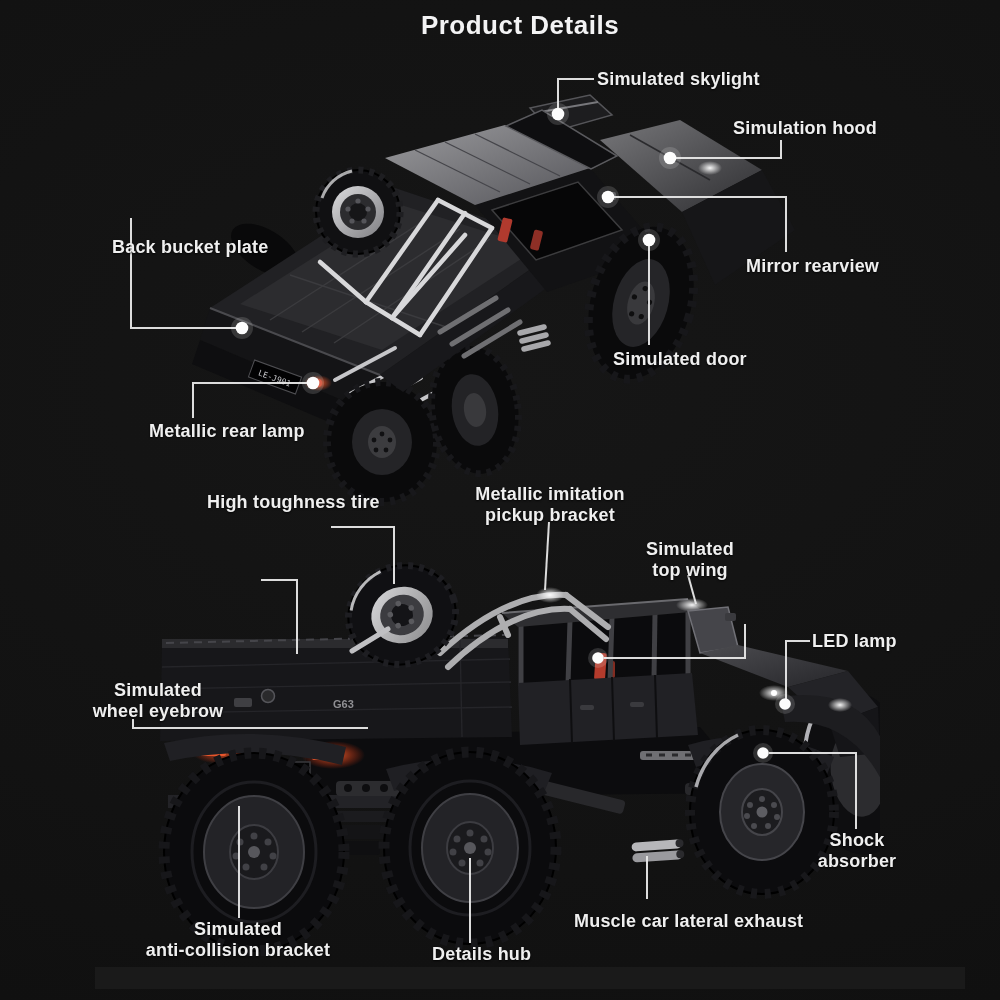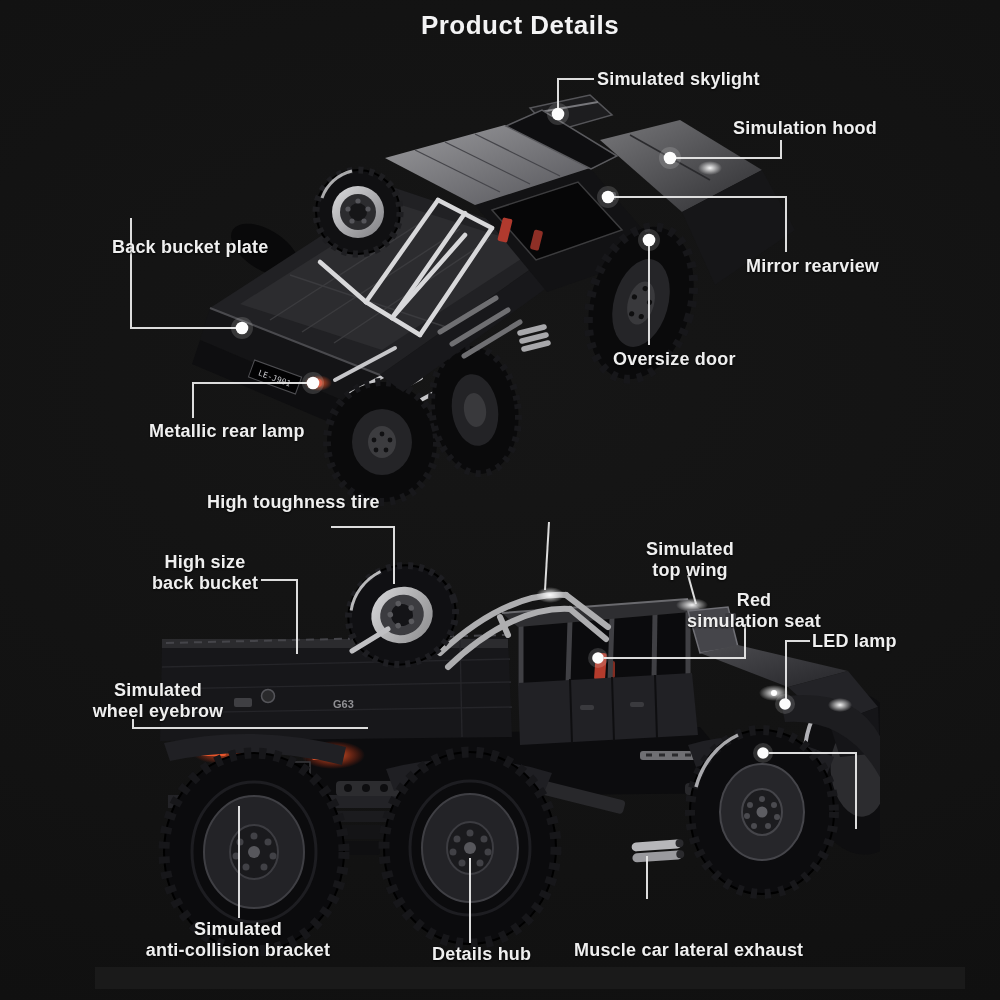--- a/index.html
+++ b/index.html
@@ -434,31 +434,31 @@
           <circle r="10" fill="#fff" opacity=".15"></circle>
           <circle r="5.8" fill="#fdfdfd"></circle>
         </g>
     </g>
   </svg>
 
   <div class="callout" style="left:597px;top:69px;">Simulated skylight</div>
   <div class="callout" style="left:733px;top:118px;">Simulation hood</div>
   <div class="callout" style="left:112px;top:194px;margin-top:43px;">Back bucket plate</div>
   <div class="callout" style="left:746px;top:256px;text-align:right;">Mirror rearview</div>
-  <div class="callout" style="left:613px;top:349px;">Oversize door</div>
+  <div class="callout" style="left:613px;top:349px;">Simulated door</div>
   <div class="callout" style="left:149px;top:421px;">Metallic rear lamp</div>
 
+  <div class="callout" style="left:465px;top:484px;width:170px;text-align:center;">Metallic imitation
+pickup bracket</div>
   <div class="callout" style="left:207px;top:492px;">High toughness tire</div>
   <div class="callout" style="left:625px;top:539px;width:130px;text-align:center;">Simulated
 top wing</div>
-  <div class="callout" style="left:120px;top:552px;width:170px;text-align:center;">High size
-back bucket</div>
-  <div class="callout" style="left:669px;top:590px;width:170px;text-align:center;">Red
-simulation seat</div>
   <div class="callout" style="left:812px;top:631px;">LED lamp</div>
   <div class="callout" style="left:68px;top:680px;width:180px;text-align:center;">Simulated
 wheel eyebrow</div>
-  <div class="callout" style="left:574px;top:940px;text-align:center;">Muscle car lateral exhaust</div>
+  <div class="callout" style="left:787px;top:830px;width:140px;text-align:center;">Shock
+absorber</div>
+  <div class="callout" style="left:574px;top:911px;text-align:center;">Muscle car lateral exhaust</div>
   <div class="callout" style="left:432px;top:944px;">Details hub</div>
   <div class="callout" style="left:138px;top:919px;width:200px;text-align:center;">Simulated
 anti-collision bracket</div>
 
 </div>
 
 </body></html>

